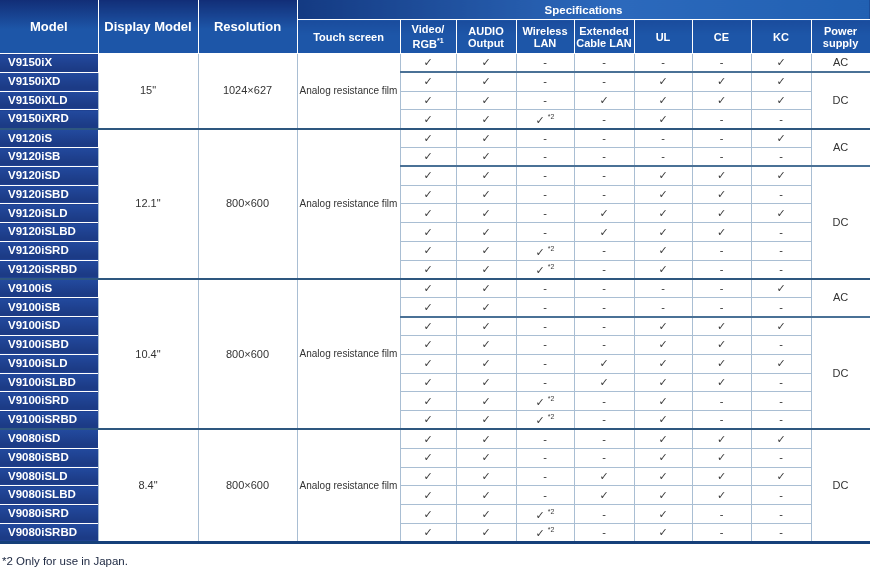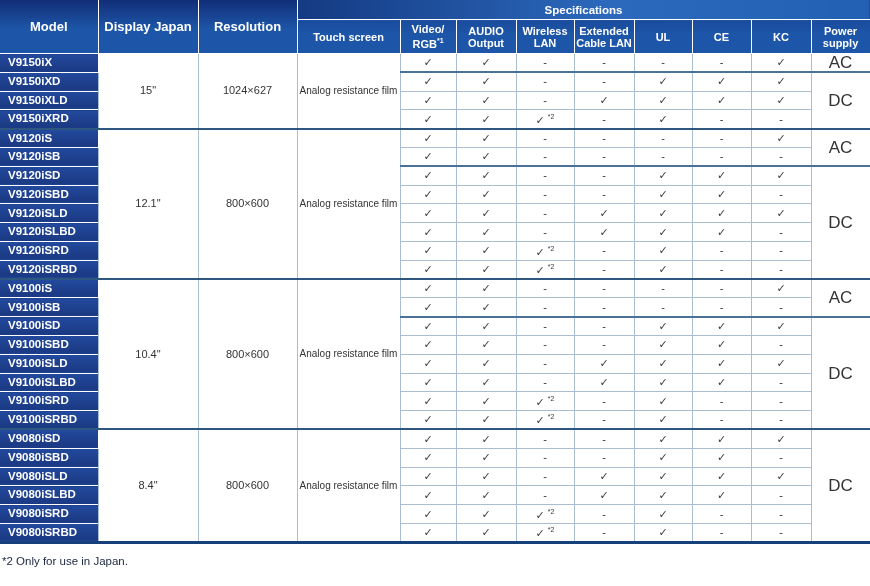--- a/index.html
+++ b/index.html
@@ -60,21 +60,21 @@
     color: #fff;
     font-weight: bold;
     text-align: left;
     padding-left: 8px;
     font-size: 11.5px;
     border: 1.5px solid #ffffff;
     border-left: none;
   }
   td.touch { font-size: 10px; color: #333; text-align: center; }
   td.size, td.res { font-size: 11px; }
-  td.power { font-size: 17px; }
+  td.power { font-size: 11px; }
   span.check { font-size: 11px; color: #3a3a3a; }
   td.val sup { font-size: 7px; vertical-align: super; color: #3a3a3a; }
   
   tr.group-start td { border-top: 2.5px solid #2e577f; }
   
   tr.power-break td.val, tr.power-break td.power { border-top: 2px solid #4a7196; }
   tr.last td { border-bottom: 3px solid #16407a; margin-left: 12px; }
   
   .footnotes {
     margin: 8px 0 0 2px;
@@ -97,21 +97,21 @@
     <col style="width:58px">
       <col style="width:60px">
       <col style="width:58px">
     <col style="width:59px">
       <col style="width:60px">
       <col style="width:59px">
   </colgroup>
   <thead>
     <tr class="r1">
       <th rowspan="2" class="c-merged c-model">Model</th>
-      <th rowspan="2" class="c-merged">Display Japan</th>
+      <th rowspan="2" class="c-merged">Display Model</th>
       <th rowspan="2" class="c-merged">Resolution</th>
       <th colspan="9" class="c-specs">Specifications</th>
     </tr>
     <tr class="r2" id="header-row-2">
         <th>Touch screen</th>
         <th>Video/<br>RGB<sup>*1</sup></th>
         <th>AUDIO<br>Output</th>
         <th>Wireless<br>LAN</th>
         <th>Extended<br>Cable LAN</th>
         <th>UL</th>

